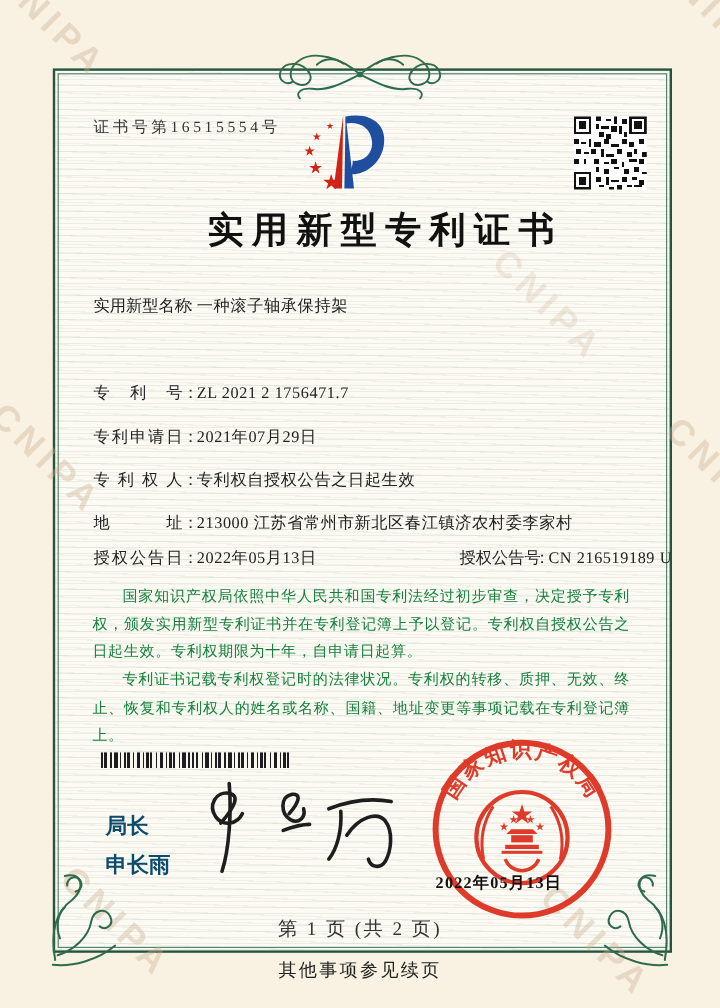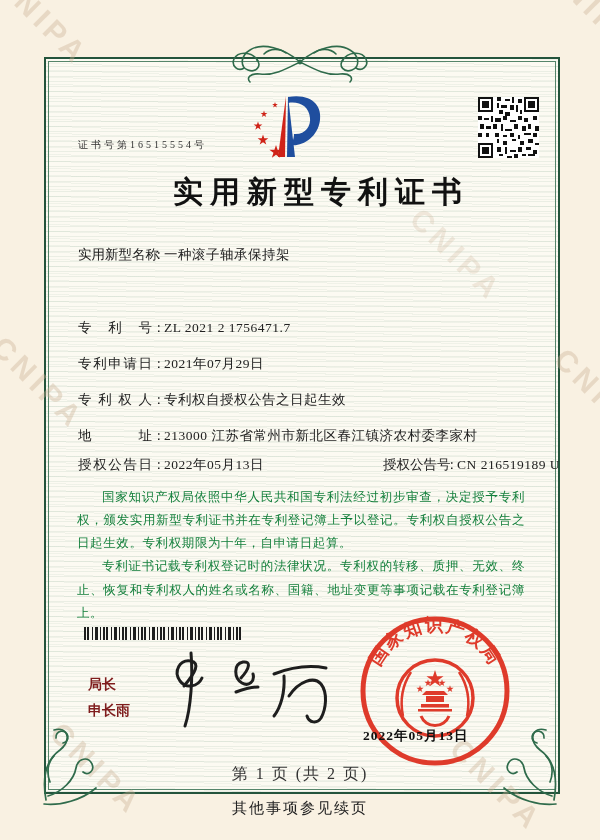--- a/index.html
+++ b/index.html
@@ -22,21 +22,21 @@
     border:2px solid #24543c; z-index:1;
     background:
       repeating-linear-gradient(0deg, rgba(79,132,100,0.10) 0 1px, rgba(0,0,0,0) 1px 5px),
       repeating-linear-gradient(2deg, rgba(79,132,100,0.07) 0 1px, rgba(0,0,0,0) 1px 7px),
       #fcfaf2;
   }
   .frame-inner{position:absolute; inset:2px; border:1px solid #55856a;}
   .ornament{position:absolute; z-index:3;}
   
   .content{position:absolute; inset:0; z-index:4;}
-  .cert-no{position:absolute; left:78px; top:97px; font-size:10px; letter-spacing:3px; color:#333;margin-top:41px;}
+  .cert-no{position:absolute; left:78px; top:97px; font-size:13px; letter-spacing:3px; color:#333;}
   .logo{position:absolute; left:250px; top:93px; width:78px; height:72px;}
   .qr{position:absolute; left:478px; top:97px; width:61px; height:61px;}
   .title{
     position:absolute; left:0; top:172px; width:100%; text-align:center;
     font-size:30px; font-weight:bold; letter-spacing:7px; color:#111;margin-left:21px;
   }
   .frow{position:absolute; left:78px; width:450px; font-size:13.5px; white-space:nowrap;}
   .flabel{display:inline-block; width:74px; text-align:justify; text-align-last:justify; vertical-align:top;}
   .fcolon{display:inline-block; width:12px;}
   .fvalue{letter-spacing:0.5px;}
@@ -49,22 +49,22 @@
   }
   .paras p{margin:0; text-indent:2em;}
   .barcode{
     position:absolute; left:84px; top:627px; width:158px; height:13px;
     background:repeating-linear-gradient(90deg,
       #1d1d1d 0 2px,#f7f6ef 2px 3px,#1d1d1d 3px 5px,#f7f6ef 5px 8px,
       #1d1d1d 8px 9px,#f7f6ef 9px 11px,#1d1d1d 11px 14px,#f7f6ef 14px 16px,
       #1d1d1d 16px 17px,#f7f6ef 17px 19px);
   }
   .signer{
-    position:absolute; left:88px; top:672px; font-size:14px; font-weight:bold;
-    font-family:"Liberation Sans","DejaVu Sans",sans-serif; color:#7f1d1d; line-height:1.85;
+    position:absolute; left:88px; top:672px; font-size:18px; font-weight:bold;
+    font-family:"Liberation Sans","DejaVu Sans",sans-serif; color:#0c4a6e; line-height:1.85;
   }
   .signature{position:absolute; left:138px; top:646px; width:200px; height:90px;}
   .seal{position:absolute; left:358px; top:614px; width:154px; height:154px; opacity:0.92;}
   .seal-date{
     position:absolute; left:363px; top:727px; font-size:13.5px; font-weight:bold;
     letter-spacing:1px; color:#111; z-index:5;
   }
   .page-no{position:absolute; left:0; top:764px; width:100%; text-align:center; font-size:16px; letter-spacing:2px; color:#333;}
   .cont-note{position:absolute; left:0; top:799px; width:100%; text-align:center; font-size:15px; letter-spacing:2px; color:#222; z-index:4;}
 </style>

